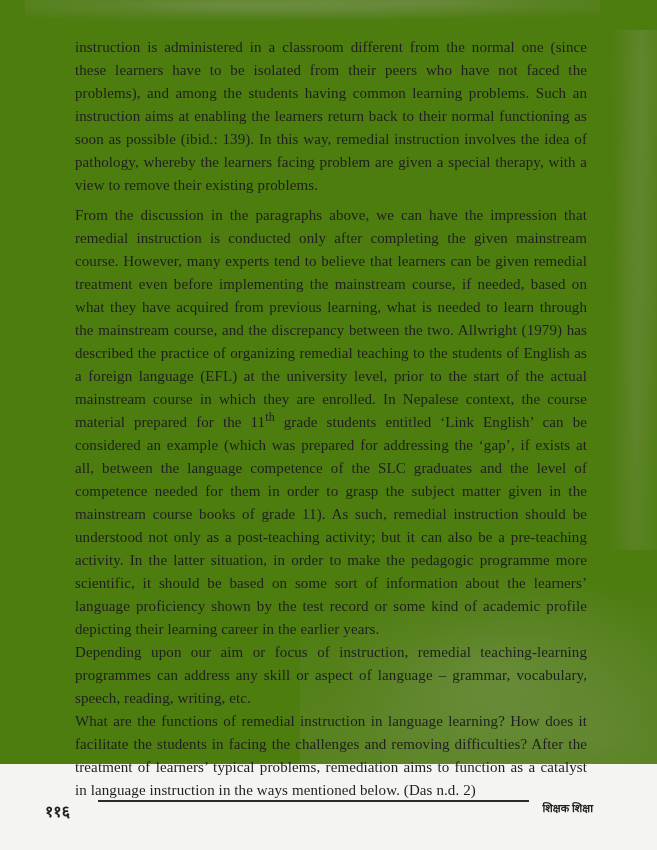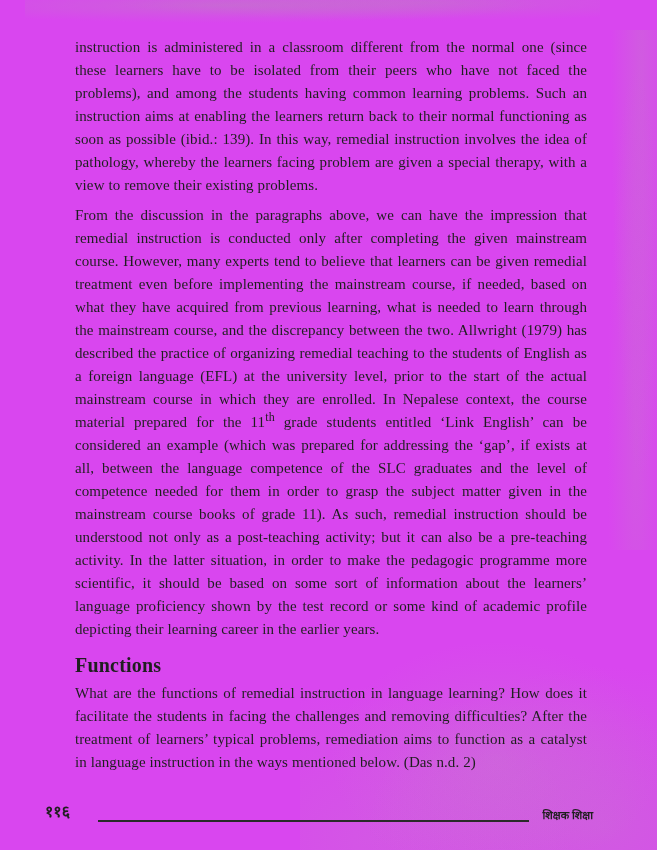--- a/index.html
+++ b/index.html
@@ -6,22 +6,22 @@
     margin: 0;
     padding: 0;
     width: 657px;
     height: 850px;
     background: #f4f4f1;
     overflow: hidden;
   }
   .page {
     position: relative;
     width: 657px;
-    height: 850px;
-    background: #d946ef;
+    height: 764px;
+    background: #4d7c0f;
     font-family: "Liberation Serif", serif;
     color: #1f1f1f;
   }
   
   .smudge { position: absolute; pointer-events: none; }
   .smudge-top {
     left: 25px; top: 0; width: 575px; height: 26px;
     background: radial-gradient(ellipse at 35% 20%, rgba(170,170,163,0.28), rgba(170,170,163,0) 60%),
                 radial-gradient(ellipse at 70% 10%, rgba(170,170,163,0.22), rgba(170,170,163,0) 55%);
   }
@@ -59,21 +59,21 @@
     font-weight: bold;
     letter-spacing: 0.2px;
     text-align: left;
   }
   .footer {
     position: absolute;
     left: 45px;
     top: 800px;
     width: 548px;
     display: flex;
-    align-items: flex-end;
+    align-items: flex-start;
     font-size: 15px;
   }
   .page-number {
     flex: 0 0 auto;
     font-weight: bold;
     font-size: 16px;
   }
   .footer-rule {
     flex: 1 1 auto;
     height: 0;
@@ -94,22 +94,22 @@
   <div class="smudge smudge-top"></div>
   <div class="smudge smudge-right"></div>
   <div class="smudge smudge-bottom"></div>
 
   <main class="text-block">
 
     <p class="para-gap">instruction is administered in a classroom different from the normal one (since these learners have to be isolated from their peers who have not faced the problems), and among the students having common learning problems. Such an instruction aims at enabling the learners return back to their normal functioning as soon as possible (ibid.: 139). In this way, remedial instruction involves the idea of pathology, whereby the learners facing problem are given a special therapy, with a view to remove their existing problems.</p>
 
     <p><span>From the discussion in the paragraphs above, we can have the impression that remedial instruction is conducted only after completing the given mainstream course. However, many experts tend to believe that learners can be given remedial treatment even before implementing the mainstream course, if needed, based on what they have acquired from previous learning, what is needed to learn through the mainstream course, and the discrepancy between the two. Allwright (1979) has described the practice of organizing remedial teaching to the students of English as a foreign language (EFL) at the university level, prior to the start of the actual mainstream course in which they are enrolled. In Nepalese context, the course material prepared for the 11</span><sup class="ordinal">th</sup><span> grade students entitled ‘Link English’ can be considered an example (which was prepared for addressing the ‘gap’, if exists at all, between the language competence of the SLC graduates and the level of competence needed for them in order to grasp the subject matter given in the mainstream course books of grade 11). As such, remedial instruction should be understood not only as a post-teaching activity; but it can also be a pre-teaching activity. In the latter situation, in order to make the pedagogic programme more scientific, it should be based on some sort of information about the learners’ language proficiency shown by the test record or some kind of academic profile depicting their learning career in the earlier years.</span></p>
 
+    <p>Depending upon our aim or focus of instruction, remedial teaching-learning programmes can address any skill or aspect of language – grammar, vocabulary, speech, reading, writing, etc.</p>
 
-    <h2 class="section-heading">Functions</h2>
 
     <p>What are the functions of remedial instruction in language learning? How does it facilitate the students in facing the challenges and removing difficulties? After the treatment of learners’ typical problems, remediation aims to function as a catalyst in language instruction in the ways mentioned below. (Das n.d. 2)</p>
 
   </main>
 
   <footer class="footer">
     <span class="page-number">११६</span>
     <span class="footer-rule"></span>
     <span class="journal-title">शिक्षक शिक्षा</span>
   </footer>

